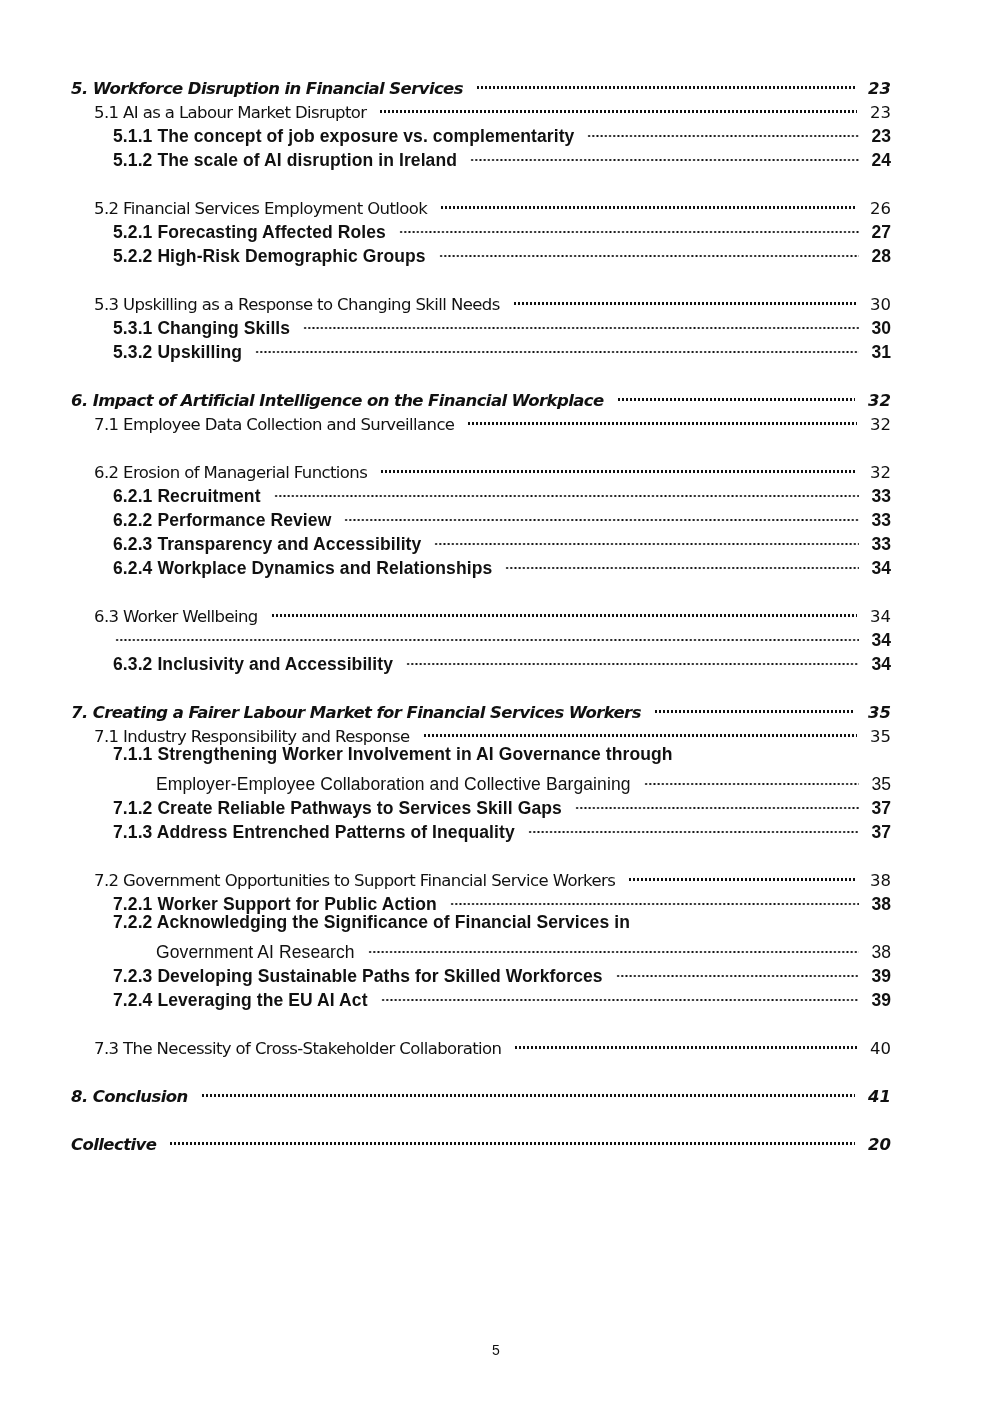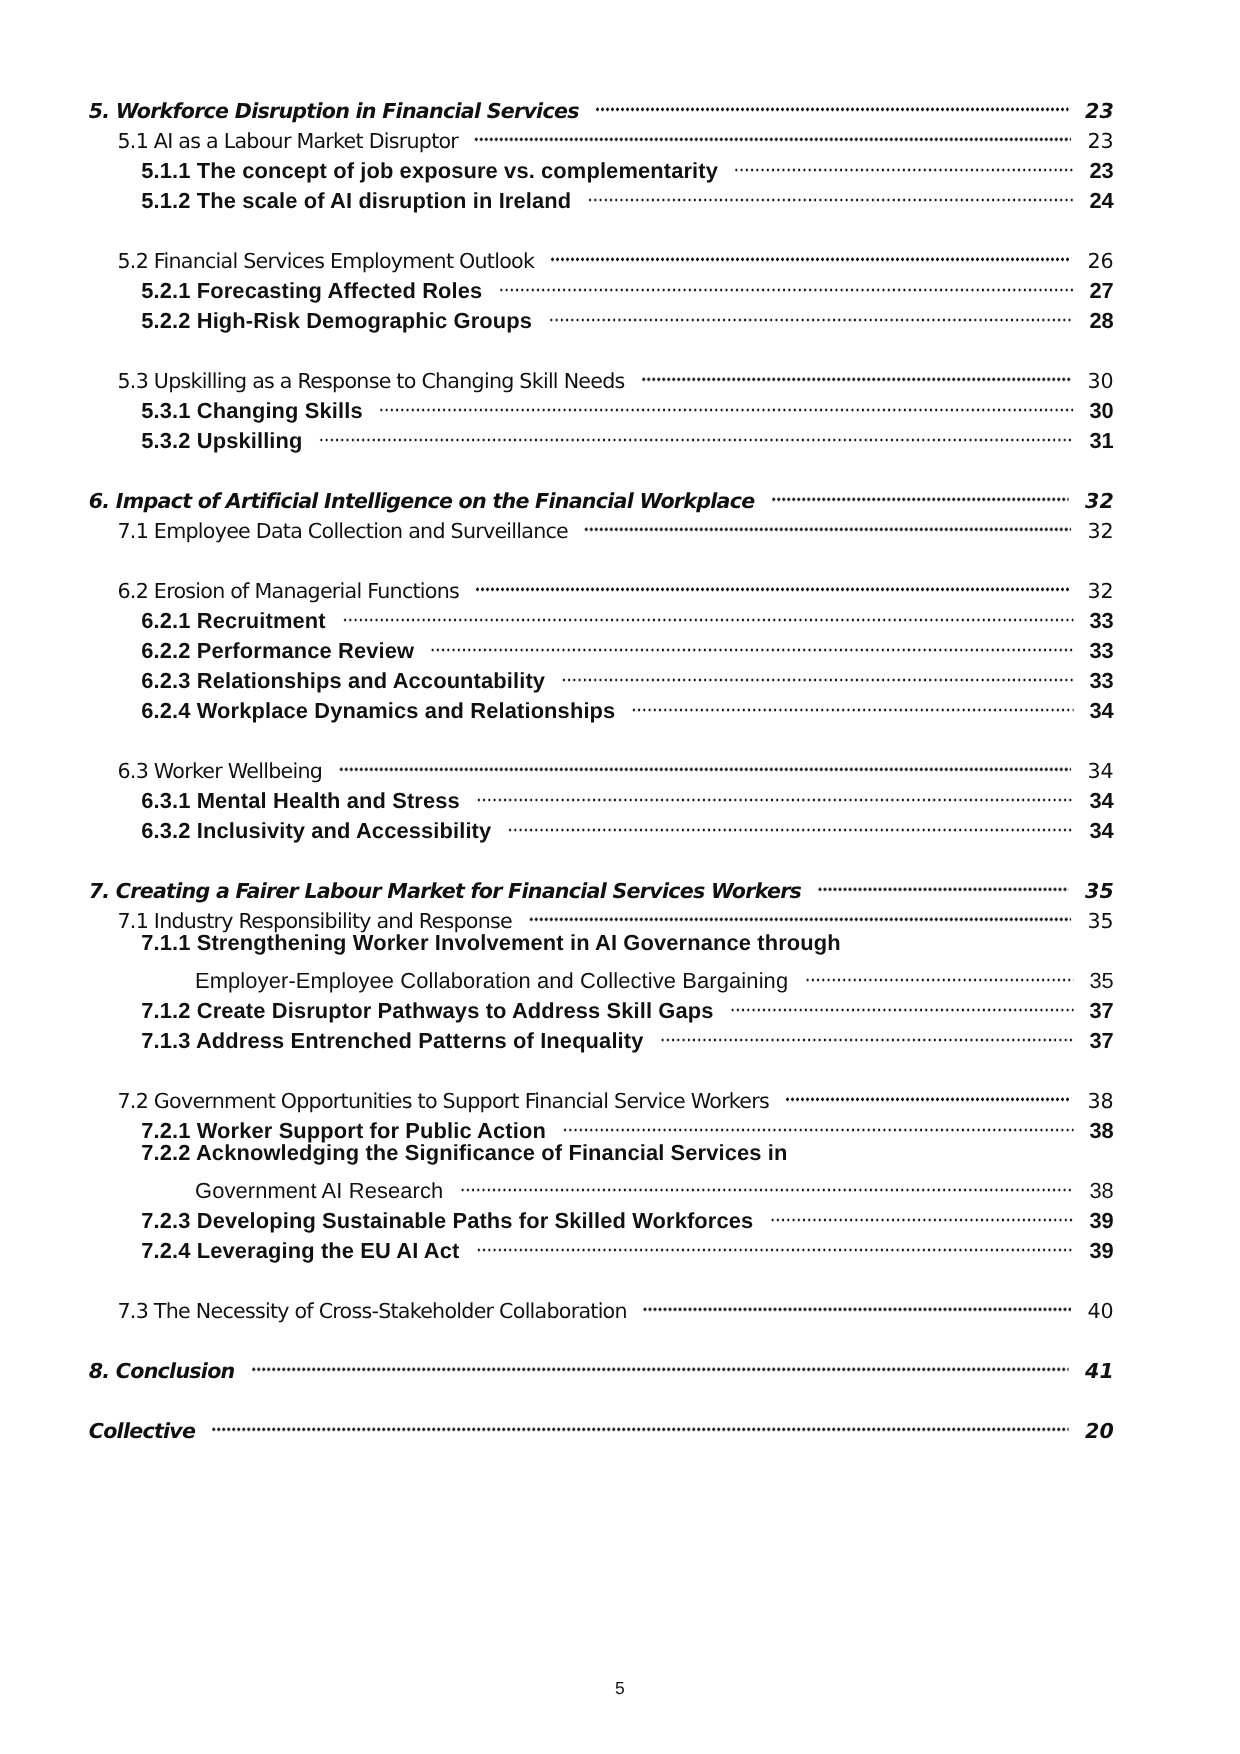--- a/index.html
+++ b/index.html
@@ -158,37 +158,36 @@
     <span class="title">6.2.1 Recruitment</span>
     <span class="leader"></span>
     <span class="page">33</span>
   </div>
   <div class="row l3">
     <span class="title">6.2.2 Performance Review</span>
     <span class="leader"></span>
     <span class="page">33</span>
   </div>
   <div class="row l3">
-    <span class="title">6.2.3 Relationships and Accountability</span>
+    <span class="title">6.2.3 Transparency and Accessibility</span>
     <span class="leader"></span>
     <span class="page">33</span>
   </div>
   <div class="row l3">
     <span class="title">6.2.4 Workplace Dynamics and Relationships</span>
     <span class="leader"></span>
     <span class="page">34</span>
   </div>
 
   <div class="row l2 gap-before">
     <span class="title">6.3 Worker Wellbeing</span>
     <span class="leader"></span>
     <span class="page">34</span>
   </div>
   <div class="row l3">
-    <span class="title">6.3.1 Mental Health and Stress</span>
     <span class="leader"></span>
     <span class="page">34</span>
   </div>
   <div class="row l3">
     <span class="title">6.3.2 Inclusivity and Accessibility</span>
     <span class="leader"></span>
     <span class="page">34</span>
   </div>
 
   <div class="row l1 gap-before">
@@ -203,21 +202,21 @@
   </div>
   <div class="row l3 wrap-first">
     <span class="title">7.1.1 Strengthening Worker Involvement in AI Governance through</span>
   </div>
   <div class="row cont">
     <span class="title">Employer-Employee Collaboration and Collective Bargaining</span>
     <span class="leader"></span>
     <span class="page">35</span>
   </div>
   <div class="row l3">
-    <span class="title">7.1.2 Create Disruptor Pathways to Address Skill Gaps</span>
+    <span class="title">7.1.2 Create Reliable Pathways to Services Skill Gaps</span>
     <span class="leader"></span>
     <span class="page">37</span>
   </div>
   <div class="row l3">
     <span class="title">7.1.3 Address Entrenched Patterns of Inequality</span>
     <span class="leader"></span>
     <span class="page">37</span>
   </div>
 
   <div class="row l2 gap-before">

